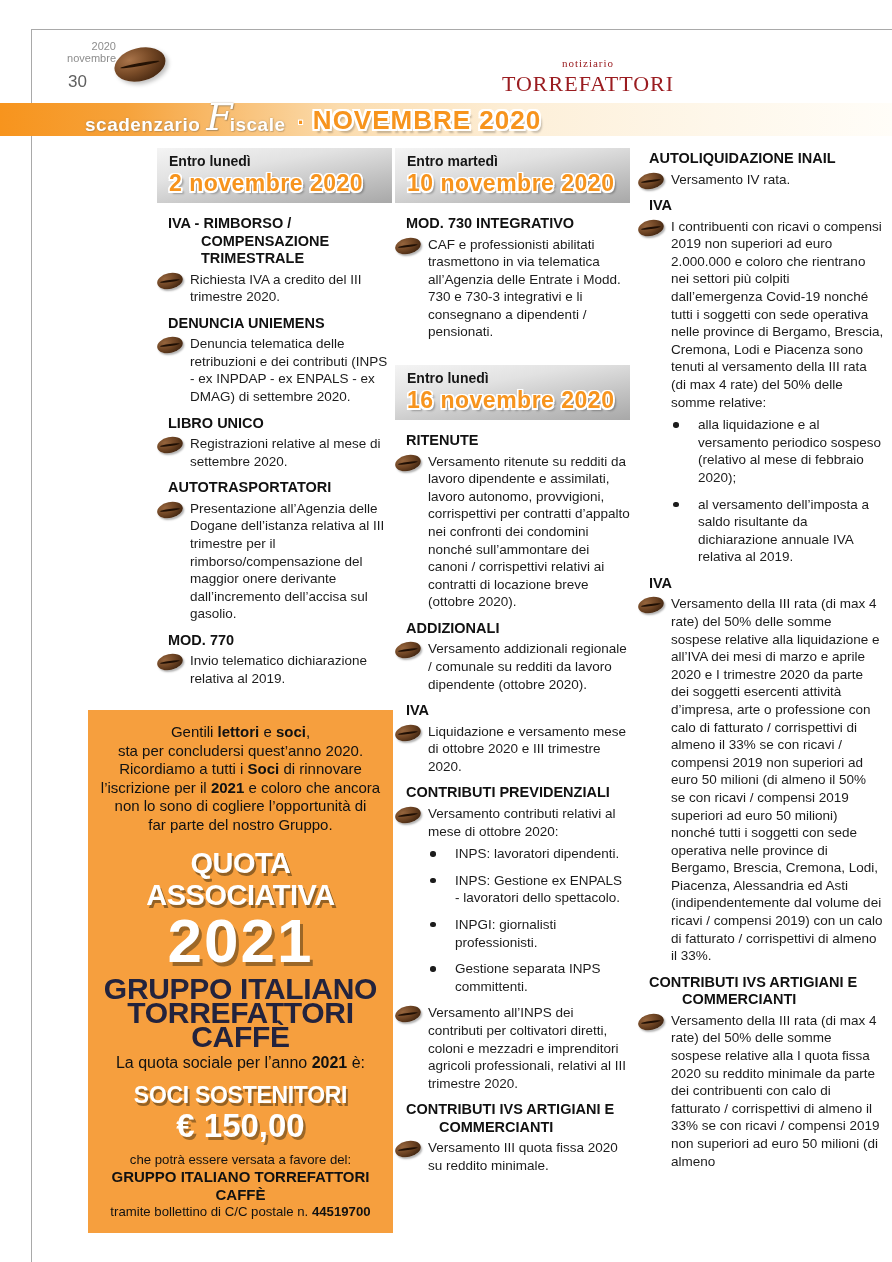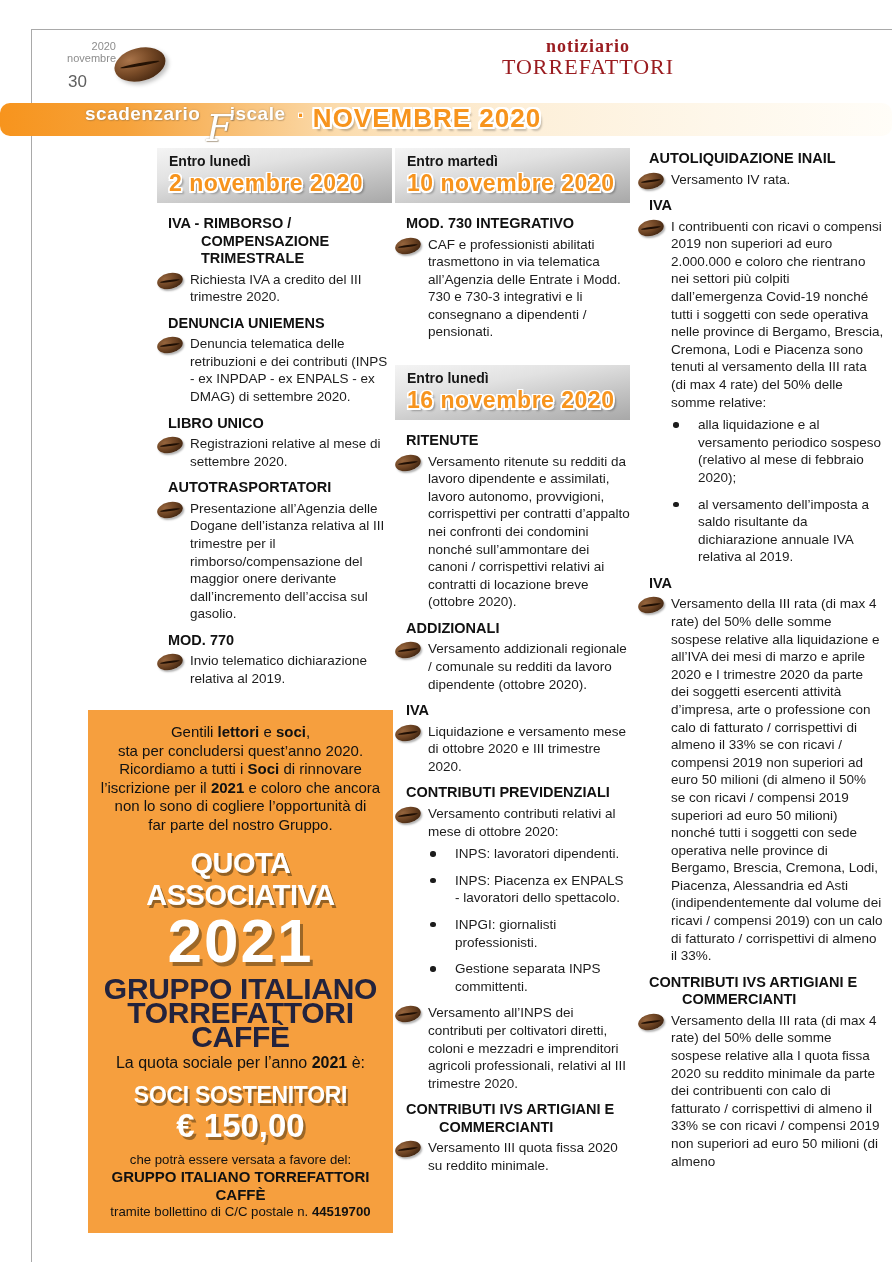--- a/index.html
+++ b/index.html
@@ -15,27 +15,27 @@
   .issue .yr,.issue .mo{font-size:11px;color:#8d8d8d;text-align:right;width:58px;line-height:12px;}
   .issue .pageno{font-size:17px;color:#5f5f5f;margin:8px 0 0 10px;}
   .bean-big{position:absolute;left:56px;top:8px;width:52px;height:33px;border-radius:50%;
     transform:rotate(-14deg);
     background:radial-gradient(ellipse at 32% 30%, #a9744a 0%, #7a4c28 40%, #4a2a12 78%, #2e1a09 100%);
     box-shadow:2px 3px 4px rgba(0,0,0,.25);}
   .bean-big::after{content:'';position:absolute;left:12%;right:12%;top:46%;height:3px;border-radius:50%;
     background:#241204;transform:rotate(4deg);}
 
   .masthead{position:absolute;left:468px;top:38px;width:240px;text-align:center;color:#9a1c20;}
-  .masthead .m1{font-family:"Liberation Serif","DejaVu Serif",serif;font-weight:700;font-size:18px;letter-spacing:1px;line-height:17px;}
+  .masthead .m1{font-family:"Liberation Serif","DejaVu Serif",serif;font-weight:400;font-size:11px;letter-spacing:1px;line-height:17px;margin-top:17px;}
   .masthead .m2{font-family:"Liberation Serif","DejaVu Serif",serif;font-weight:400;font-size:22px;letter-spacing:1px;line-height:23px;}
 
   
   .banner{position:absolute;left:0;top:103px;width:892px;height:33px;
     background:linear-gradient(90deg,#f7941d 0%,#f6a23a 14%,#fbdcae 38%,#fdefd8 58%,#fef7ea 80%,#fffdf8 100%);
-    display:flex;align-items:flex-start;border-radius:10px;}
+    display:flex;align-items:flex-end;}
   .banner .scad{margin-left:85px;font-size:19px;font-weight:700;color:#fff;letter-spacing:.5px;
     text-shadow:0 0 2px rgba(140,120,90,.55),1px 1px 1px rgba(140,110,70,.35);}
   .banner .script-f{font-family:"DejaVu Serif","Liberation Serif",serif;font-style:italic;font-size:38px;
     color:#fff;text-shadow:0 0 1.5px #9a8a70, 1px 1px 1px rgba(120,100,70,.5);position:relative;top:3px;margin:0 -3px 0 6px;}
   .banner .sep{color:#f7941d;font-weight:800;font-size:22px;margin:0 8px 0 12px;
     text-shadow:-1px -1px 0 #fff,1px -1px 0 #fff,-1px 1px 0 #fff,1px 1px 0 #fff;}
   .banner .btitle{font-size:26px;font-weight:800;color:#f7941d;letter-spacing:1px;
     text-shadow:-2px -2px 0 #fff,2px -2px 0 #fff,-2px 2px 0 #fff,2px 2px 0 #fff,0 2px 0 #fff,0 -2px 0 #fff,2px 0 0 #fff,-2px 0 0 #fff,3px 4px 2px rgba(0,0,0,.22);}
 
   
@@ -142,21 +142,21 @@
       </div>
       <div class="sec-heading">RITENUTE</div>
       <div class="bean-item"><span class="bean-icon"></span><span class="bean-text">Versamento ritenute su redditi da lavoro dipendente e assimilati, lavoro autonomo, provvigioni, corrispettivi per contratti d’appalto nei confronti dei condomini nonché sull’ammontare dei canoni / corrispettivi relativi ai contratti di locazione breve (ottobre 2020).</span></div>
       <div class="sec-heading">ADDIZIONALI</div>
       <div class="bean-item"><span class="bean-icon"></span><span class="bean-text">Versamento addizionali regionale / comunale su redditi da lavoro dipendente (ottobre 2020).</span></div>
       <div class="sec-heading">IVA</div>
       <div class="bean-item"><span class="bean-icon"></span><span class="bean-text">Liquidazione e versamento mese di ottobre 2020 e III trimestre 2020.</span></div>
       <div class="sec-heading">CONTRIBUTI PREVIDENZIALI</div>
       <div class="bean-item"><span class="bean-icon"></span><span class="bean-text">Versamento contributi relativi al mese di ottobre 2020:</span></div>
       <div class="dot-item">INPS: lavoratori dipendenti.</div>
-      <div class="dot-item">INPS: Piacenza ex ENPALS - lavoratori dello spettacolo.</div>
+      <div class="dot-item">INPS: Gestione ex ENPALS - lavoratori dello spettacolo.</div>
       <div class="dot-item">INPGI: giornalisti professionisti.</div>
       <div class="dot-item">Gestione separata INPS committenti.</div>
       <div class="bean-item"><span class="bean-icon"></span><span class="bean-text">Versamento all’INPS dei contributi per coltivatori diretti, coloni e mezzadri e imprenditori agricoli professionali, relativi al III trimestre 2020.</span></div>
       <div class="sec-heading">CONTRIBUTI IVS ARTIGIANI E COMMERCIANTI</div>
       <div class="bean-item"><span class="bean-icon"></span><span class="bean-text">Versamento III quota fissa 2020 su reddito minimale.</span></div>
     </div>
   <div class="col" id="col3">
       <div class="sec-heading">AUTOLIQUIDAZIONE INAIL</div>
       <div class="bean-item"><span class="bean-icon"></span><span class="bean-text">Versamento IV rata.</span></div>
       <div class="sec-heading">IVA</div>

